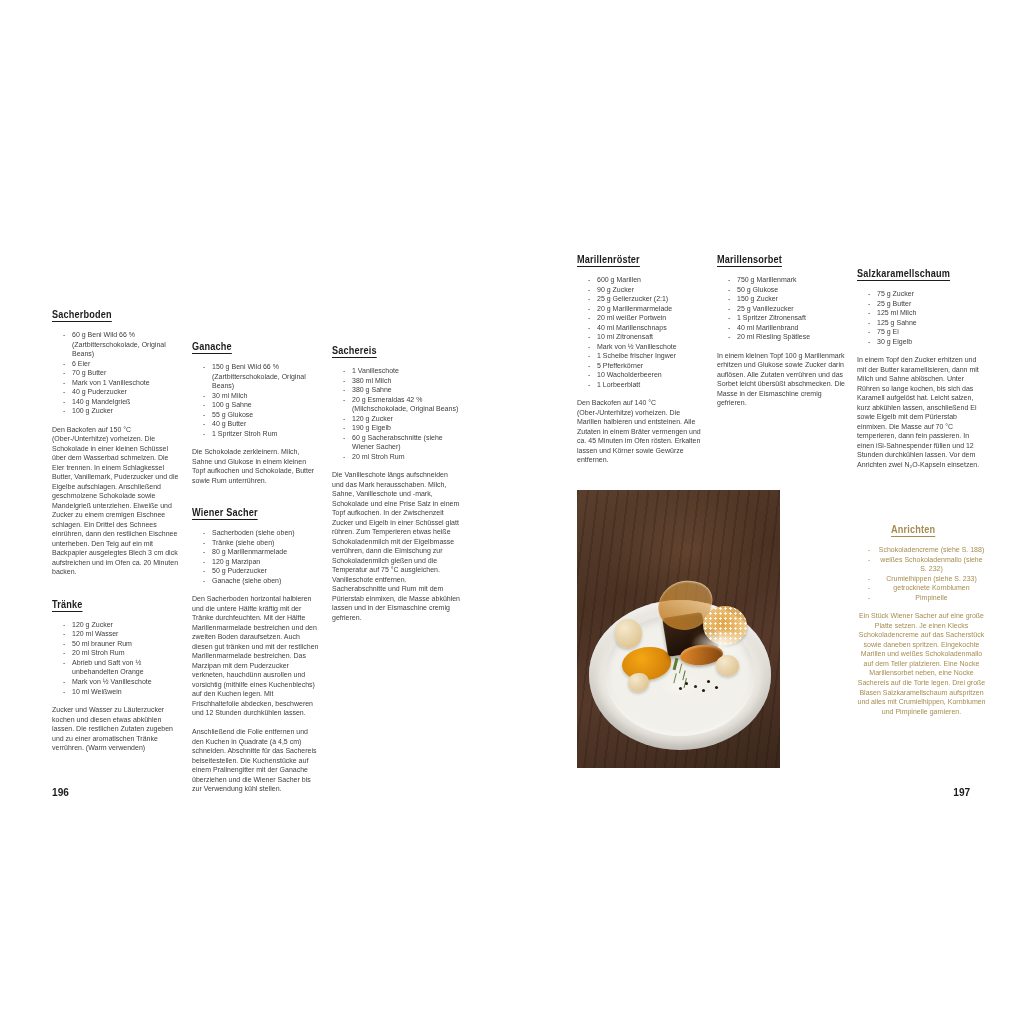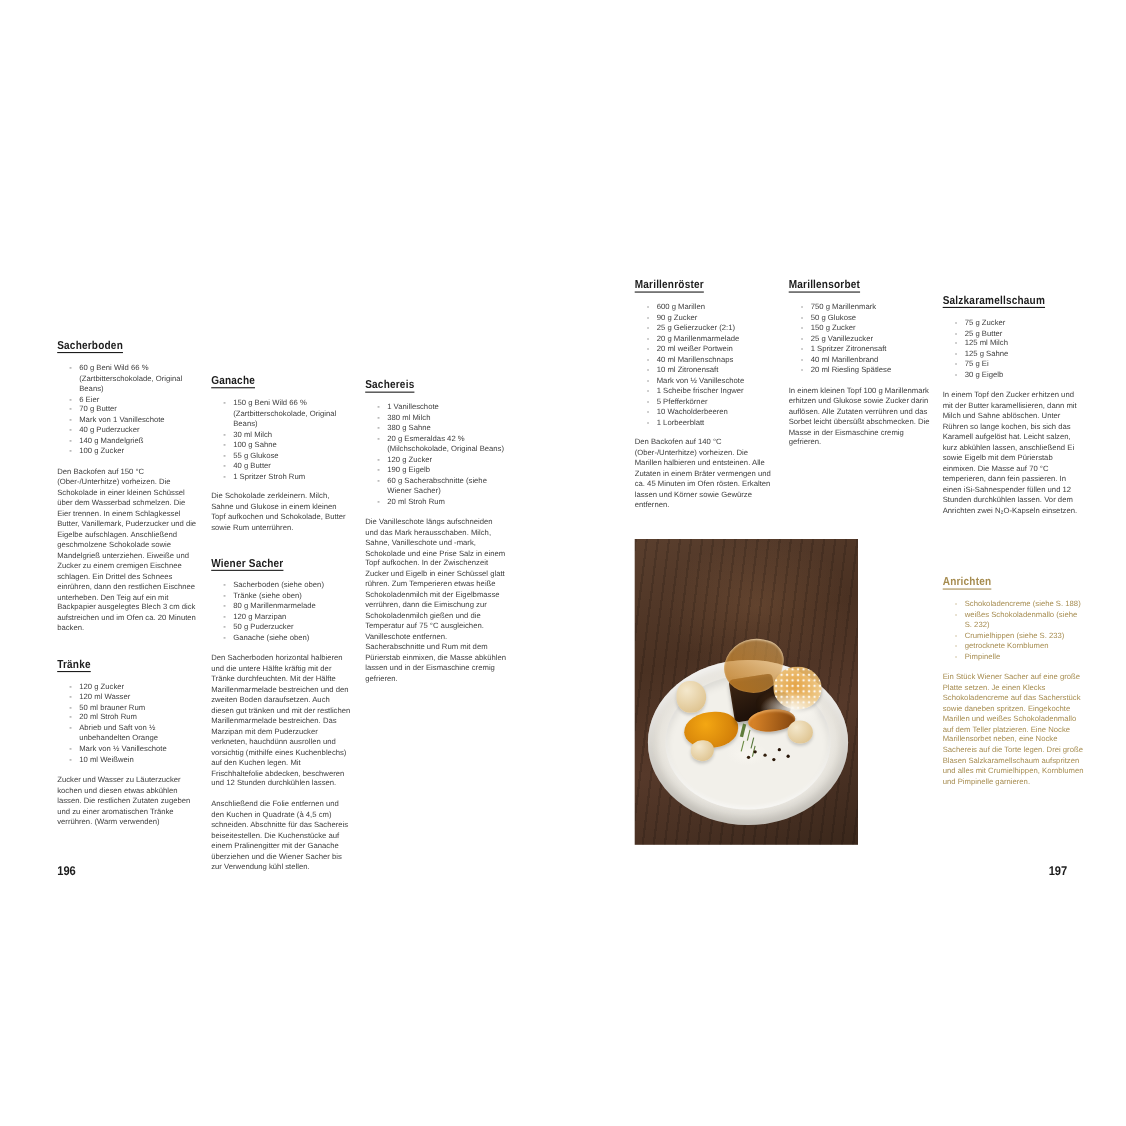--- a/index.html
+++ b/index.html
@@ -19,21 +19,21 @@
   }
   .spread{position:absolute;inset:0;}
   .col{position:absolute;width:129px;}
   #col-1{left:52px;top:308px;}
   #col-2{left:192px;top:300px;margin-top:40px;}
   #col-3{left:332px;top:300px;margin-top:44px;}
   #col-4{left:577px;top:253px;}
   #col-5{left:717px;top:253px;}
   #col-6{left:857px;top:267px;}
   .section + .section{margin-top:21px;}
-  .section.anrichten{margin-top:54px;}
+  .section.anrichten{margin-top:54px;text-align:center;}
   .rh{
     margin:0 0 10px 0;
     font-size:10.5px;font-weight:700;color:var(--heading);
     letter-spacing:.2px;white-space:nowrap;
     transform:scaleX(.87);transform-origin:0 50%;
     text-decoration:underline;text-underline-offset:2.5px;text-decoration-thickness:1.1px;
   }
   .ing{list-style:none;margin:0 0 9px 0;padding:0 0 0 11px;font-size:7px;line-height:1.36;}
   .ing li{position:relative;padding-left:9px;}
   .ing li::before{content:"-";position:absolute;left:0;top:0;}

